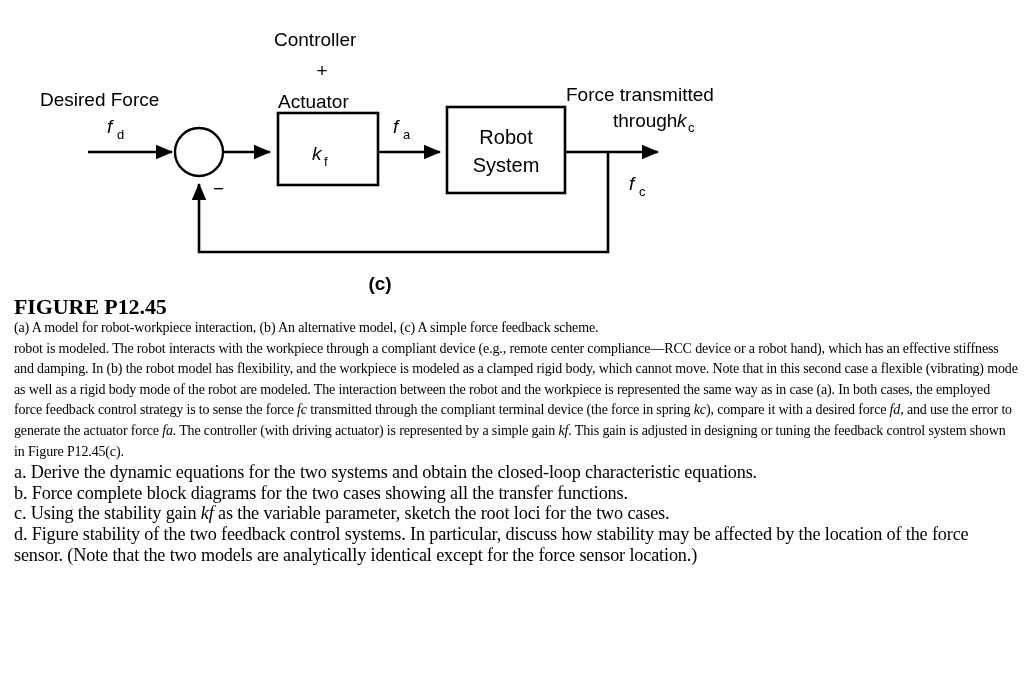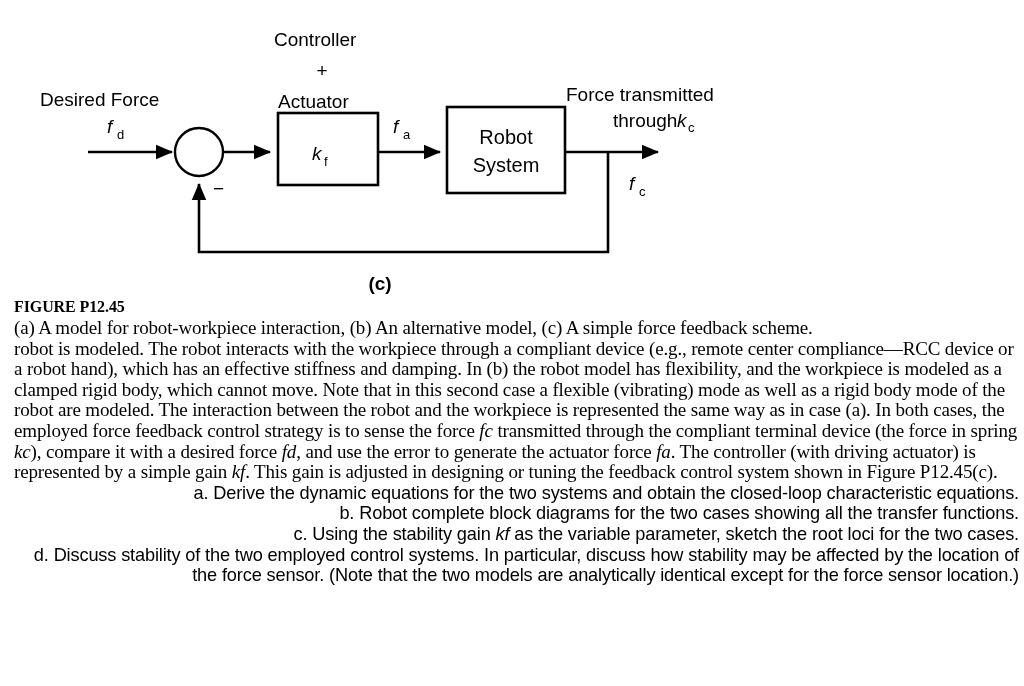--- a/index.html
+++ b/index.html
@@ -79,42 +79,41 @@
   
   #text-body {
     position: absolute;
     left: 14px;
     top: 296px;
     width: 1005px;
   }
   #figure-caption-title {
     font-family: "Liberation Serif", serif;
     font-weight: bold;
-    font-size: 16px;
+    font-size: 22px;
     line-height: 21px;
     margin: 0 0 1px 0;
     letter-spacing: -0.1px;
   }
   .para {
     font-family: "Liberation Serif", serif;
-    font-size: 19px;
+    font-size: 14px;
     line-height: 20.6px;
     margin: 0;
     text-align: left;
     letter-spacing: -0.15px;
   }
   .para i, .para em {
   }
   .listline {
-    font-family: Liberation Sans, sans-serif;
+    font-family: Liberation Serif, serif;
     font-size: 18.2px;
     line-height: 20.6px;
     margin: 0;
     letter-spacing: -0.15px;
-    text-align: right;
   }
 </style>
 </head>
 <body>
 
 <div id="figure-area">
   <svg id="block-diagram-svg" width="1024" height="296" viewBox="0 0 1024 296">
 
     <defs>
       <marker id="arrowhead" markerWidth="7" markerHeight="7" refX="6.2" refY="3.2" orient="auto" markerUnits="strokeWidth">
@@ -179,16 +178,16 @@
 </div>
 
 <div id="text-body">
   <div id="figure-caption-title">FIGURE P12.45</div>
 
   <p class="para">(a) A model for robot-workpiece interaction, (b) An alternative model, (c) A simple force feedback scheme.</p>
 
   <p class="para" id="main-paragraph"><span>robot is modeled. The robot interacts with the workpiece through a compliant device (e.g., remote center compliance—RCC device or a robot hand), which has an effective stiffness and damping. In (b) the robot model has flexibility, and the workpiece is modeled as a clamped rigid body, which cannot move. Note that in this second case a flexible (vibrating) mode as well as a rigid body mode of the robot are modeled. The interaction between the robot and the workpiece is represented the same way as in case (a). In both cases, the employed force feedback control strategy is to sense the force </span><i>fc</i><span> transmitted through the compliant terminal device (the force in spring </span><i>kc</i><span>), compare it with a desired force </span><i>fd</i><span>, and use the error to generate the actuator force </span><i>fa</i><span>. The controller (with driving actuator) is represented by a simple gain </span><i>kf</i><span>. This gain is adjusted in designing or tuning the feedback control system shown in Figure P12.45(c).</span></p>
 
   <p class="listline"><span>a. Derive the dynamic equations for the two systems and obtain the closed-loop characteristic equations.</span></p>
-  <p class="listline"><span>b. Robot complete block diagrams for the two cases showing all the transfer functions.</span></p>
+  <p class="listline"><span>b. Force complete block diagrams for the two cases showing all the transfer functions.</span></p>
   <p class="listline"><span>c. Using the stability gain </span><i>kf</i><span> as the variable parameter, sketch the root loci for the two cases.</span></p>
-  <p class="listline"><span>d. Discuss stability of the two employed control systems. In particular, discuss how stability may be affected by the location of the force sensor. (Note that the two models are analytically identical except for the force sensor location.)</span></p>
+  <p class="listline"><span>d. Figure stability of the two feedback control systems. In particular, discuss how stability may be affected by the location of the force sensor. (Note that the two models are analytically identical except for the force sensor location.)</span></p>
 </div>
 
 </body></html>

